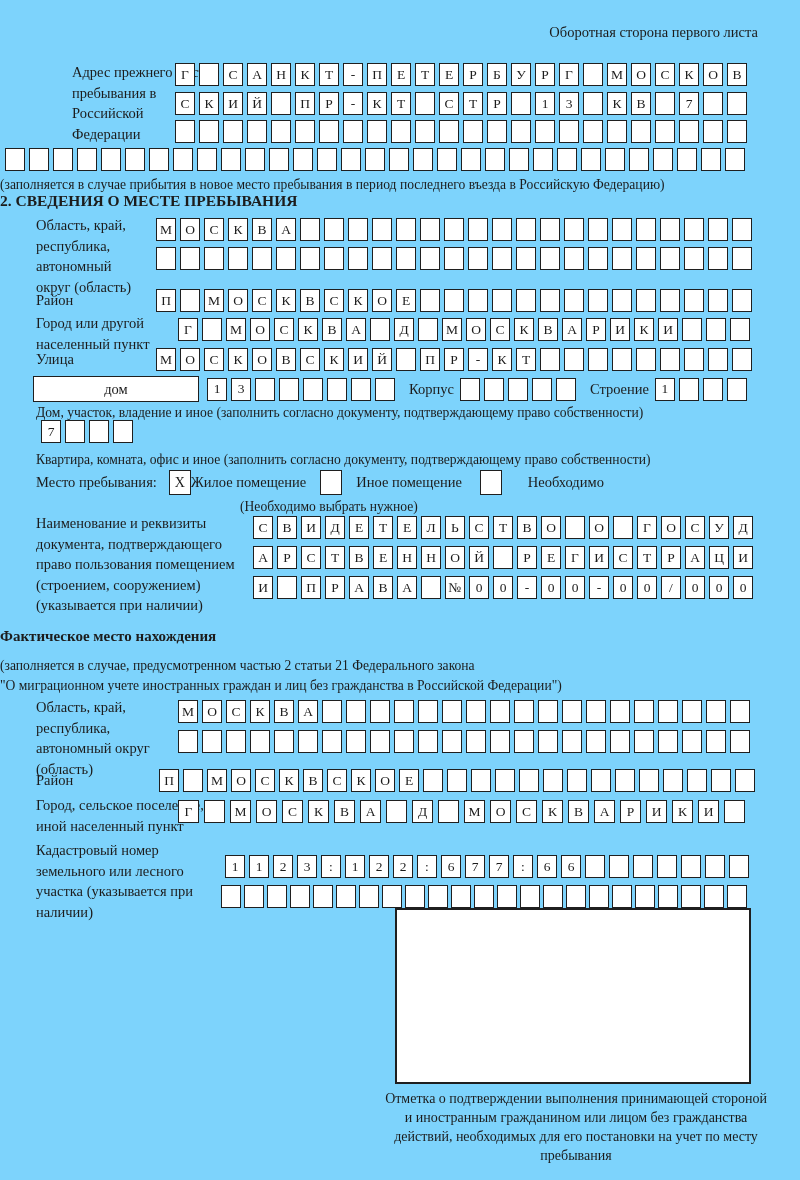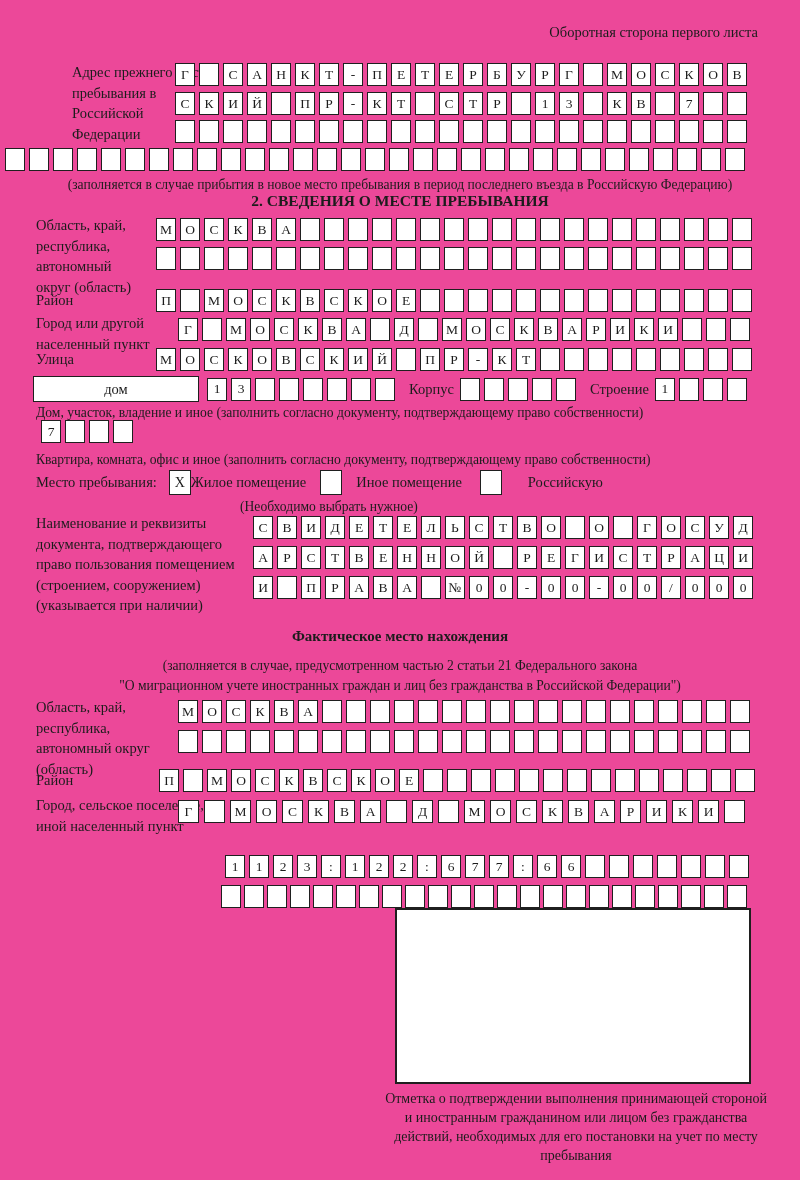--- a/index.html
+++ b/index.html
@@ -1,24 +1,24 @@
 <!DOCTYPE html>
 <html><head>
 <meta charset="utf-8">
 <style>
   html,body{margin:0;padding:0;background:#ffffff;}
   #page{
-    position:relative;width:800px;height:1180px;background:#ec4899;
+    position:relative;width:800px;height:1180px;background:#7dd3fc;
     font-family:"Liberation Serif","DejaVu Serif",serif;color:#1c1c1c;overflow:hidden;
   }
   .abs{position:absolute;}
   .lbl{font-size:14.5px;line-height:1.42;}
   .note{font-size:13.6px;line-height:1.4;}
   .title{font-weight:bold;font-size:15.5px;}
-  .center{left:0;right:0;text-align:center;}
+  .center{left:0;right:0;}
   .cells{display:flex;gap:4px;align-items:center;}
   .cells.tight{gap:3px;}
   .cells.pitch26{gap:5px;}
   .cells.pitch26 .cell{width:21px;}
   .cell{
     width:20px;height:23px;box-sizing:border-box;border:1.6px solid #1f1f1f;
     display:flex;align-items:center;justify-content:center;
     font-size:13.5px;background:#fff;flex:0 0 auto;
   }
   .chk{
@@ -337,21 +337,21 @@
   </div>
   <div class="abs note" style="top:450px;left:36px;">Квартира, комната, офис и иное (заполнить согласно документу, подтверждающему право собственности)</div>
 
   <div class="abs group" style="top:470px;left:36px;">
     <div class="lbl">Место пребывания:</div>
     <div class="chk" style="margin-left:12px;">X</div>
     <div class="lbl" style="margin-left:0;">Жилое помещение</div>
     <div class="chk" style="margin-left:14px;"></div>
     <div class="lbl" style="margin-left:14px;">Иное помещение</div>
     <div class="chk" style="margin-left:18px;"></div>
-    <div class="lbl" style="margin-left:26px;">Российскую</div>
+    <div class="lbl" style="margin-left:26px;">Необходимо</div>
   </div>
   <div class="abs note" style="top:497px;left:240px;">(Необходимо выбрать нужное)</div>
 
   <div class="abs lbl" style="top:513px;left:36px;width:215px;">Наименование и реквизиты документа, подтверждающего право пользования помещением (строением, сооружением) (указывается при наличии)</div>
   <div class="abs cells" style="top:516px;left:253px;">
       <span class="cell">С</span>
       <span class="cell">В</span>
       <span class="cell">И</span>
       <span class="cell">Д</span>
       <span class="cell">Е</span>
@@ -525,20 +525,21 @@
       <span class="cell">К</span>
       <span class="cell">В</span>
       <span class="cell">А</span>
       <span class="cell">Р</span>
       <span class="cell">И</span>
       <span class="cell">К</span>
       <span class="cell">И</span>
       <span class="cell"></span>
     </div>
 
+  <div class="abs lbl" style="top:840px;left:36px;width:185px;">Кадастровый номер земельного или лесного участка (указывается при наличии)</div>
   <div class="abs cells" style="top:855px;left:225px;">
       <span class="cell">1</span>
       <span class="cell">1</span>
       <span class="cell">2</span>
       <span class="cell">3</span>
       <span class="cell">:</span>
       <span class="cell">1</span>
       <span class="cell">2</span>
       <span class="cell">2</span>
       <span class="cell">:</span>

